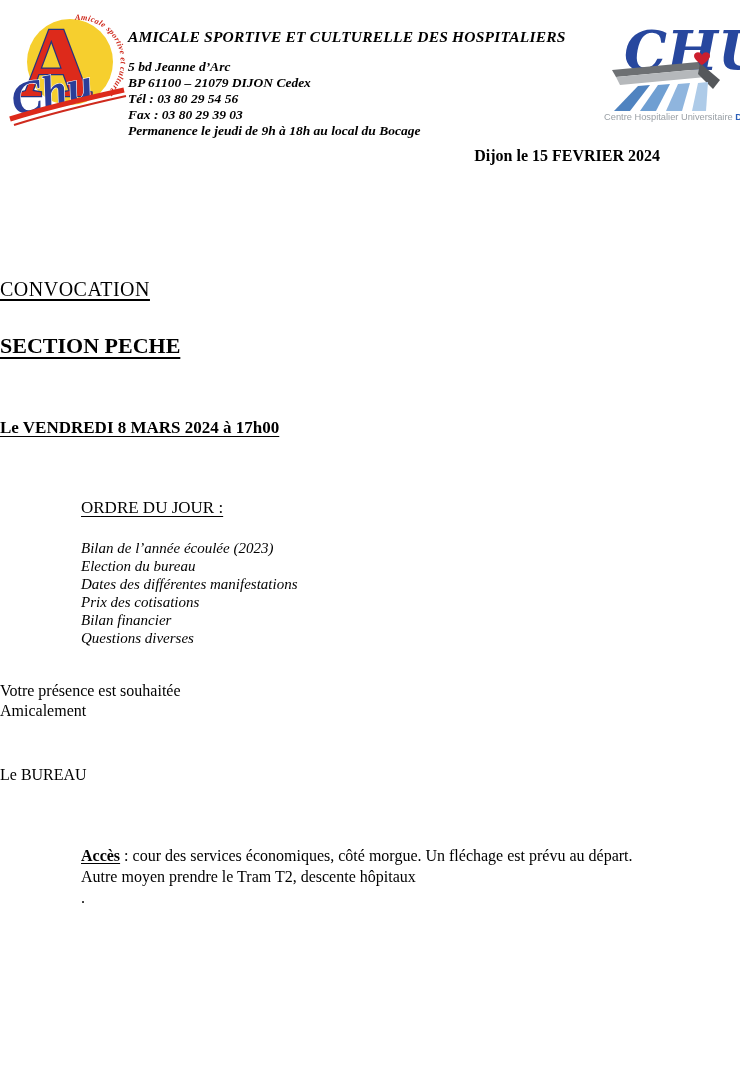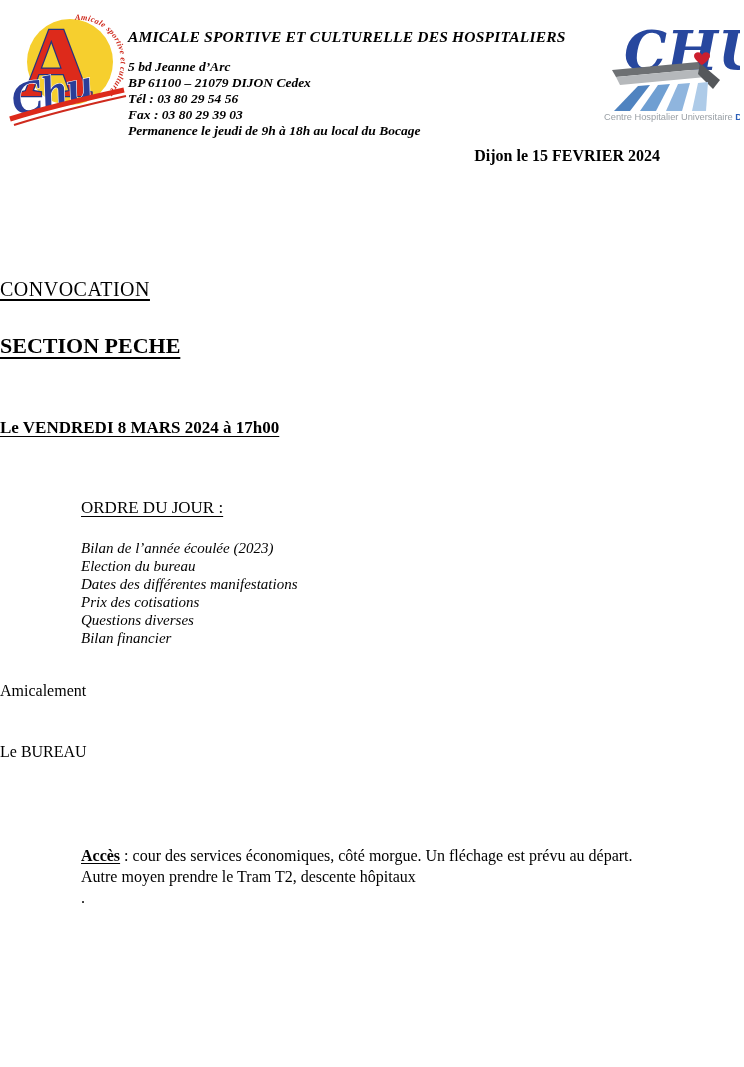--- a/index.html
+++ b/index.html
@@ -64,21 +64,21 @@
   }
   .agenda-list {
     position: absolute; left: 81px; top: 539px;
     list-style: none;
   }
   .agenda-list li {
     font-size: 15px; font-style: italic; line-height: 18px;
   }
 
   .closing-block { top: 681px; font-size: 16px; line-height: 20px; }
-  .signature-line { top: 743px; font-size: 16px; }
+  .signature-line { top: 766px; font-size: 16px; }
 
   .access-block {
     position: absolute; left: 81px; top: 845px; width: 578px;
     font-size: 16px; line-height: 21px;
   }
   .access-label {
     font-weight: bold;
     text-decoration: underline; text-underline-offset: 2px;
   }
 </style>
@@ -130,25 +130,26 @@
   <div class="centered doc-title">CONVOCATION</div>
   <div class="centered doc-subtitle">SECTION PECHE</div>
   <div class="centered date-heading">Le VENDREDI 8 MARS 2024 à 17h00</div>
 
   <div class="agenda-title">ORDRE DU JOUR :</div>
   <ul class="agenda-list">
     <li>Bilan de l’année écoulée (2023)</li>
     <li>Election du bureau</li>
     <li>Dates des différentes manifestations</li>
     <li>Prix des cotisations</li>
+    <li>Bilan financier</li>
     <li>Questions diverses</li>
-    <li>Bilan financier</li>
   </ul>
 
   <div class="centered closing-block">
+    <div>Votre présence est souhaitée</div>
     <div>Amicalement</div>
   </div>
 
   <div class="centered signature-line">Le BUREAU</div>
 
   <div class="access-block">
     <div><span class="access-label">Accès</span><span> : cour des services économiques, côté morgue. Un fléchage est prévu au départ.</span></div>
     <div>Autre moyen prendre le Tram T2, descente hôpitaux</div>
     <div>.</div>
   </div>

